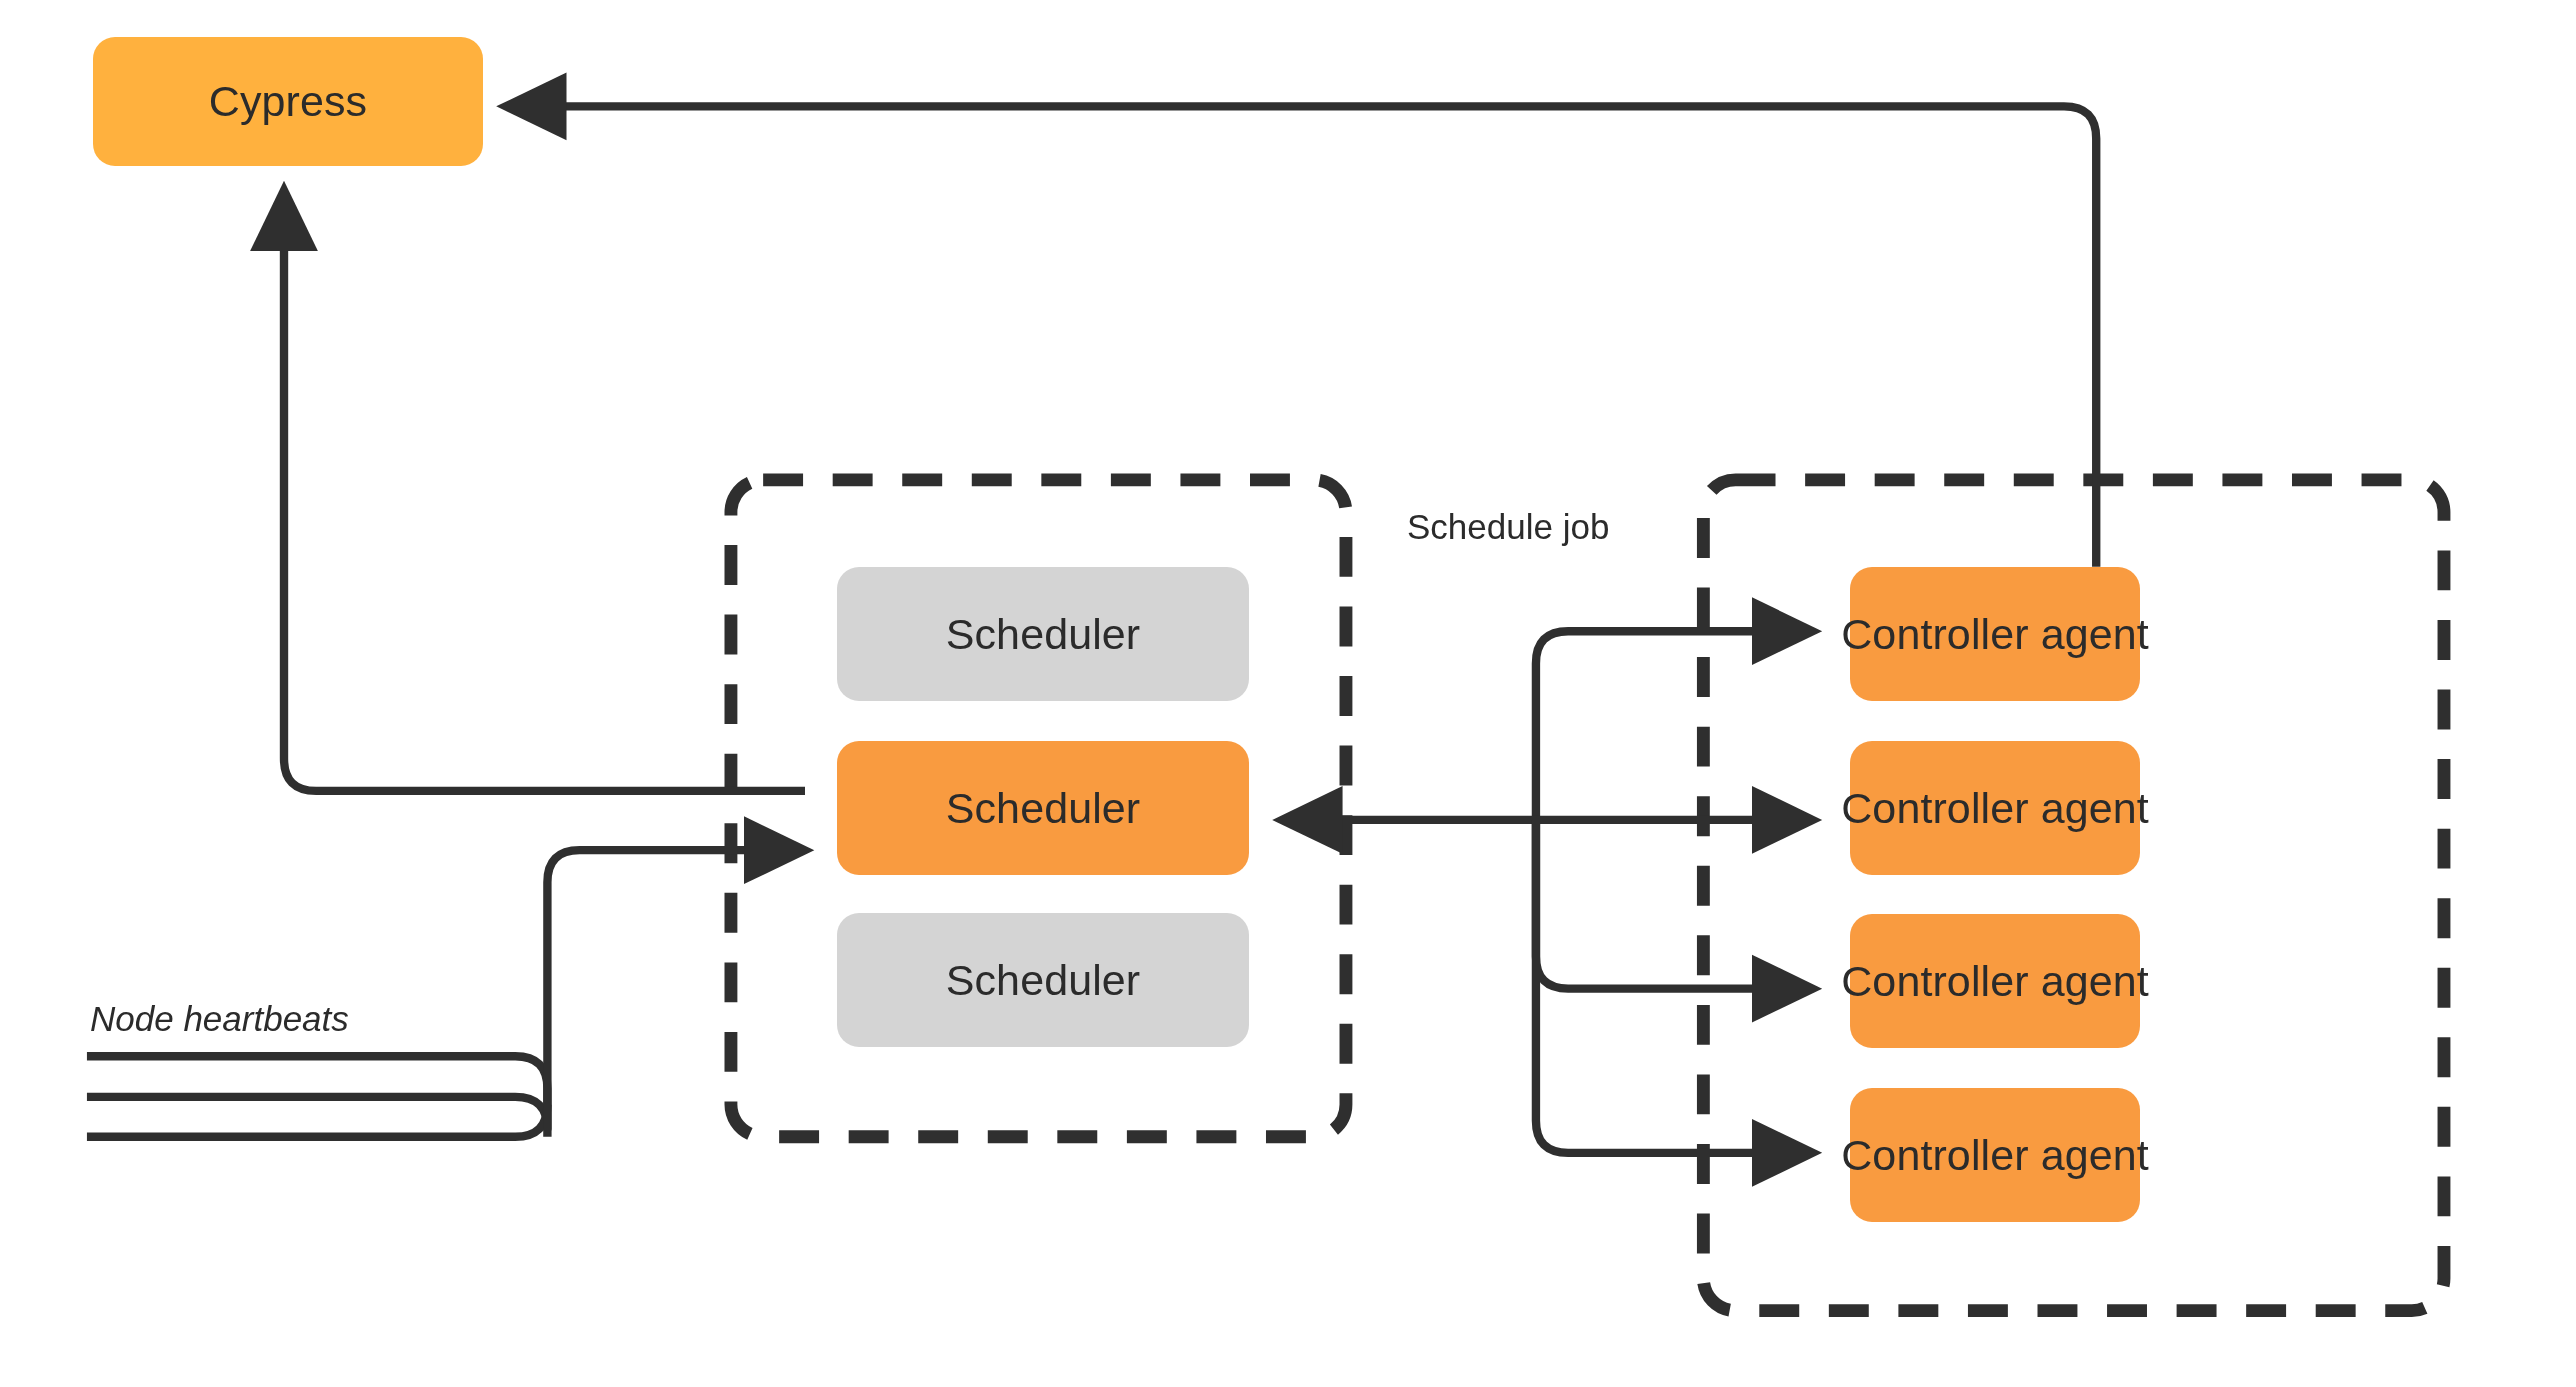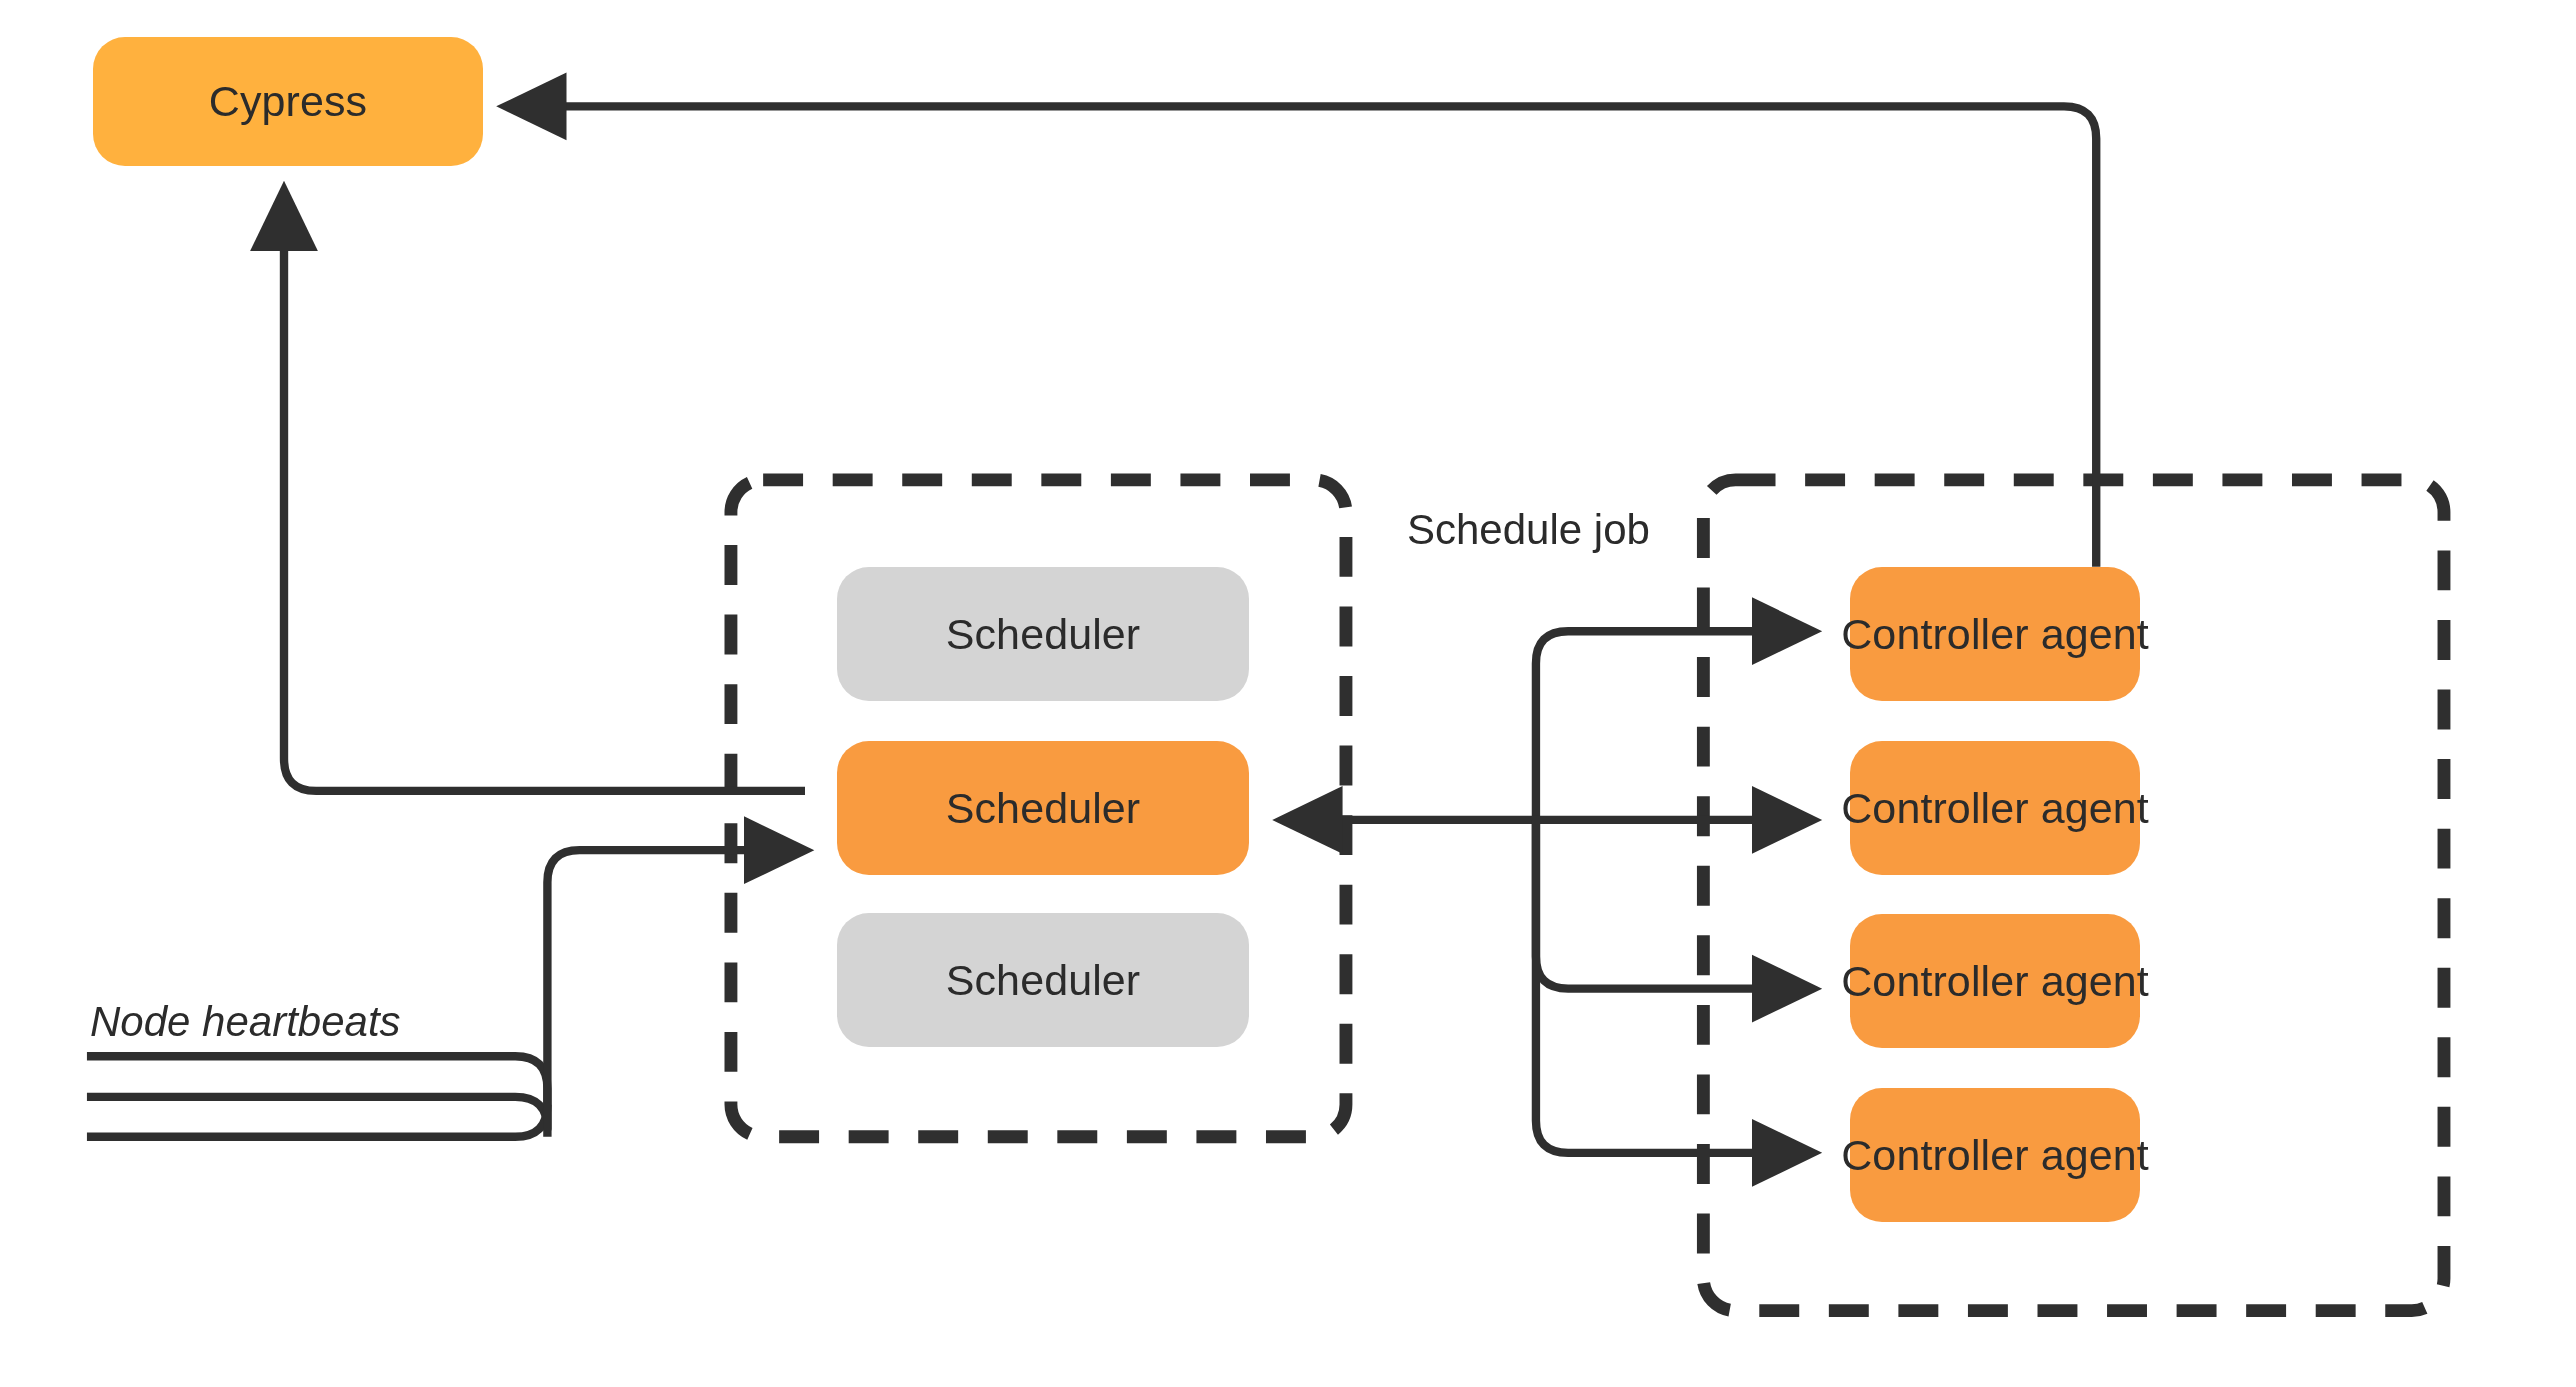--- a/index.html
+++ b/index.html
@@ -20,32 +20,32 @@
     left: 0;
     top: 0;
     width: 2576px;
     height: 1388px;
   }
   .node {
     position: absolute;
     display: flex;
     align-items: center;
     justify-content: center;
-    border-radius: 32px;
+    border-radius: 22px;
     color: #2b2b2b;
     font-size: 43px;
     line-height: 1;
     letter-spacing: 0.1px;
     white-space: nowrap;
     box-sizing: border-box;
   }
   .edge-label {
     position: absolute;
     color: #2b2b2b;
-    font-size: 42px;
+    font-size: 35px;
     line-height: 1;
     white-space: nowrap;
   }
 </style>
 </head>
 <body>
 
 <div id="canvas">
 
   <svg id="wires" viewBox="0 0 4000 2155" xmlns="http://www.w3.org/2000/svg">

